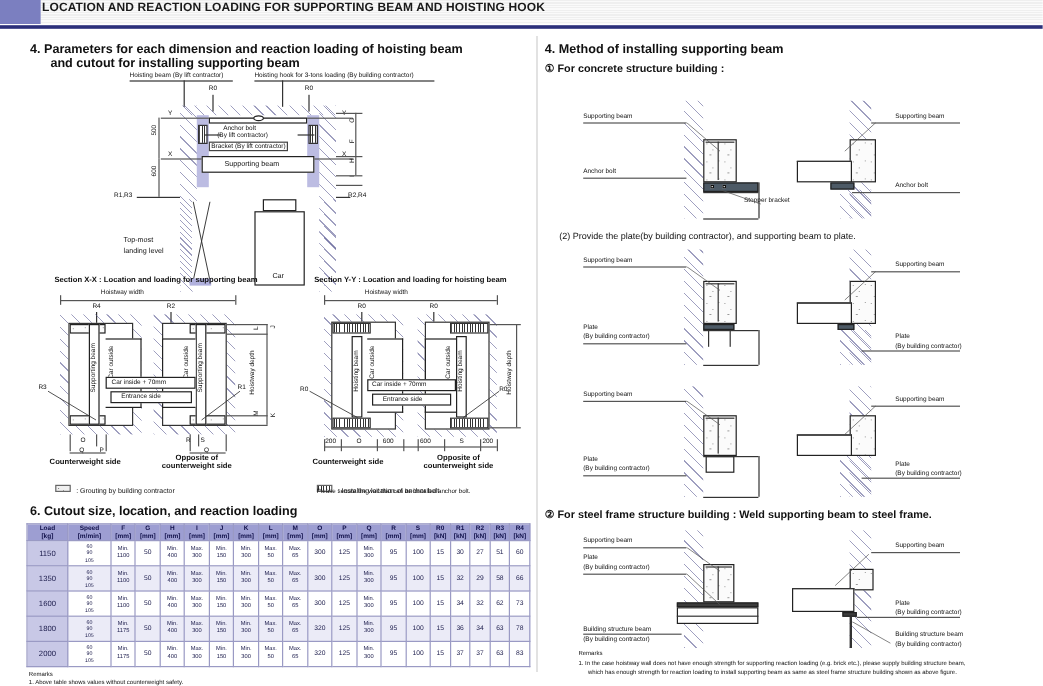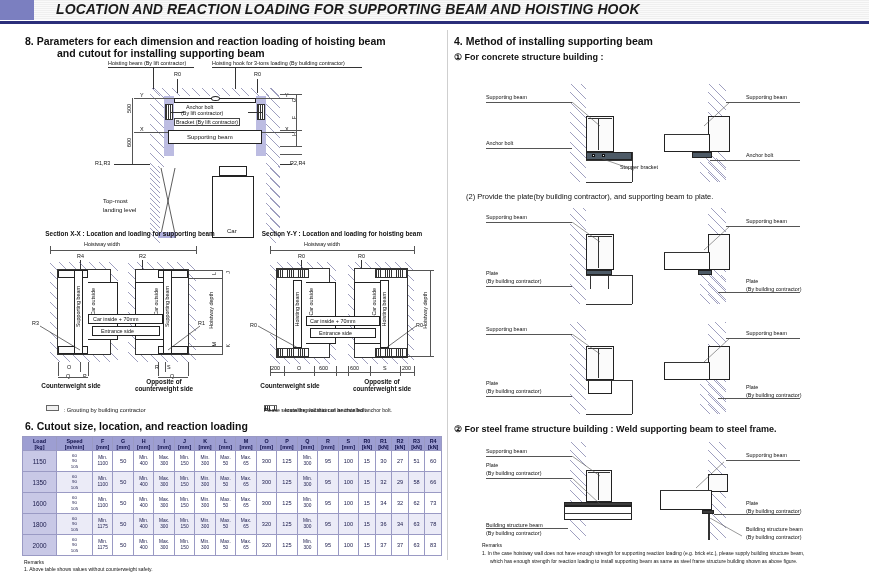--- a/index.html
+++ b/index.html
@@ -10,22 +10,22 @@
     background: #ffffff;
     color: #111;
     overflow: hidden;
     position: relative;
   }
   
   .hdr { position:absolute; left:0; top:0; width:869px; height:22px; }
   .hdr-left { position:absolute; left:0; top:0; width:34px; height:20px; background:#7b7fc0; }
   .hdr-band { position:absolute; left:34px; top:0; width:835px; height:20px;
               background: repeating-linear-gradient(to bottom,#efefef 0px,#efefef 1px,#fafafa 1px,#fafafa 2px); }
-  .hdr-title { position:absolute; left:56px; top:1px; font-size:14px; font-weight:bold;
-               font-style:italic; letter-spacing:0.1px; color:#1a1a1a; white-space:nowrap; }
+  .hdr-title { position:absolute; left:35px; top:1px; font-size:10px; font-weight:bold;
+               letter-spacing:0.1px; color:#1a1a1a; white-space:nowrap; }
   .hdr-rule { position:absolute; left:0; top:21px; width:869px; height:2.5px; background:#2b2f7a; }
 
   
   .col-left { position:absolute; left:22px; top:30px; width:420px; height:540px; }
   .col-right { position:absolute; left:452px; top:30px; width:410px; height:540px; }
   .vdiv { position:absolute; left:447px; top:30px; width:1px; height:530px; background:#cfcfcf; }
 
   .sec-h { font-size:10.5px; font-weight:bold; line-height:12px; color:#111; }
   .sec-h2 { font-size:9px; font-weight:bold; line-height:11px; color:#111; }
   .sub-t { font-size:7.5px; line-height:10px; color:#111; }
@@ -82,22 +82,22 @@
   <div class="hdr-left"></div>
   <div class="hdr-band"></div>
   <div class="hdr-title">LOCATION AND REACTION LOADING FOR SUPPORTING BEAM AND HOISTING HOOK</div>
   <div class="hdr-rule"></div>
 </div>
 
 <div class="vdiv"></div>
 
 <div class="col-left">
 
-  <div class="sec-h" style="position:absolute;left:3px;top:5px;">8. Parameters for each dimension and reaction loading of hoisting beam</div>
-  <div class="sec-h" style="position:absolute;left:35px;top:17px;">and cutout for installing supporting beam</div>
+  <div class="sec-h" style="position:absolute;left:3px;top:5px;">4. Parameters for each dimension and reaction loading of hoisting beam</div>
+  <div class="sec-h" style="position:absolute;left:20px;top:17px;">and cutout for installing supporting beam</div>
 
   <div style="position:absolute;left:0px;top:30px;width:420px;height:185px;">
 
     <div class="lbl" style="left:86px;top:0px;">Hoisting beam (By lift contractor)</div>
     <div class="ln lnh" style="left:86px;top:7px;width:86px;"></div>
     <div class="ln lnv" style="left:131px;top:7px;height:22px;"></div>
     <div class="lbl" style="left:190px;top:0px;">Hoisting hook for 3-tons loading (By building contractor)</div>
     <div class="ln lnh" style="left:190px;top:7px;width:150px;"></div>
     <div class="ln lnv" style="left:213px;top:7px;height:22px;"></div>
 

